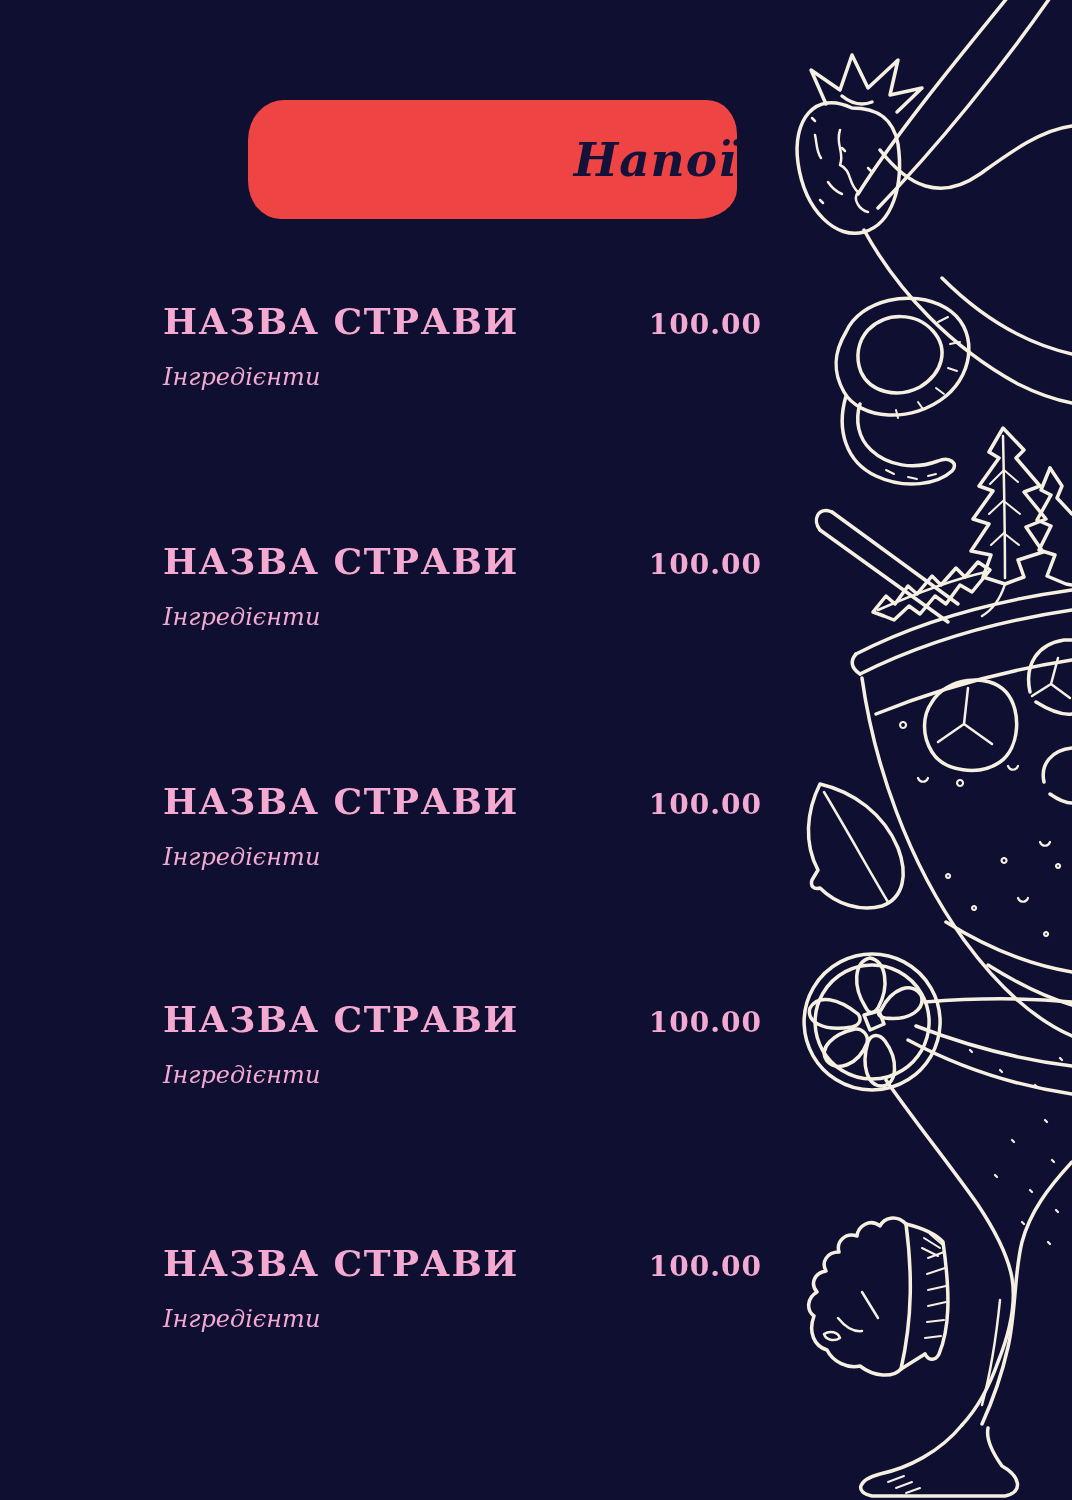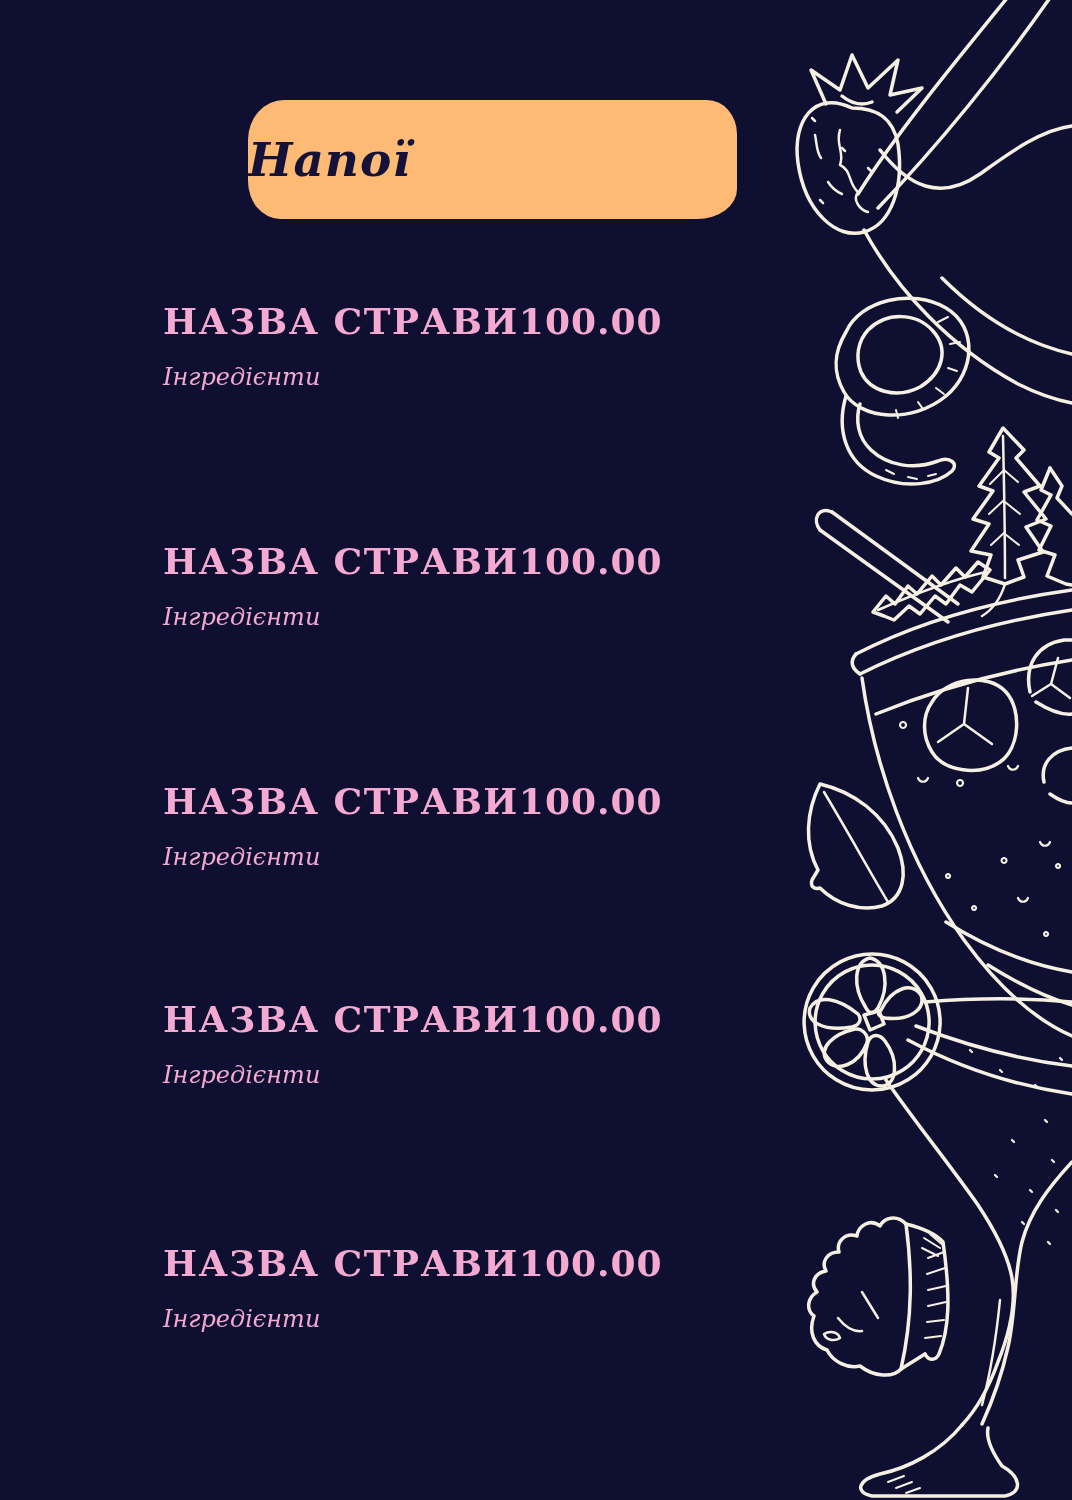--- a/index.html
+++ b/index.html
@@ -4,41 +4,41 @@
 <style>
   html,body{margin:0;padding:0;background:#0e0f31;}
   .poster{
     position:relative;width:1072px;height:1500px;overflow:hidden;
     background:#0e0f31;
     font-family:"DejaVu Serif","Liberation Serif",serif;
   }
   .art{position:absolute;left:0;top:0;width:1072px;height:1500px;}
   .badge{
     position:absolute;left:248px;top:100px;width:489px;height:119px;
-    background:#fdba74;
+    background:#ef4444;
     border-radius:36px 30px 40px 32px / 40px 34px 30px 38px;
-    display:flex;align-items:center;justify-content:flex-start;
+    display:flex;align-items:center;justify-content:flex-end;
   }
   .badge h1{
     margin:0;font-size:47px;font-weight:700;font-style:italic;
     color:#15123a;letter-spacing:1px;
   }
   .menu{position:absolute;left:163px;top:0;width:599px;height:1500px;}
   .item{position:absolute;left:0;width:100%;color:#f4a9d1;}
   .item:nth-child(1){top:300px}
   .item:nth-child(2){top:540px}
   .item:nth-child(3){top:780px}
   .item:nth-child(4){top:998px}
   .item:nth-child(5){top:1242px}
-  .item .row{display:flex;align-items:baseline;}
+  .item .row{display:flex;justify-content:space-between;align-items:baseline;}
   .item h2{
     margin:0;font-size:36px;line-height:1.2;font-weight:700;
     letter-spacing:1.5px;white-space:nowrap;
   }
-  .item .price{font-size:36px;font-weight:700;letter-spacing:1px;}
+  .item .price{font-size:28px;font-weight:700;letter-spacing:1px;}
   .item .ing{
     margin:20px 0 0;font-size:24px;line-height:1.2;
     font-style:italic;font-weight:400;
   }
 </style>
 </head>
 <body>
 
 <div class="poster">
 

